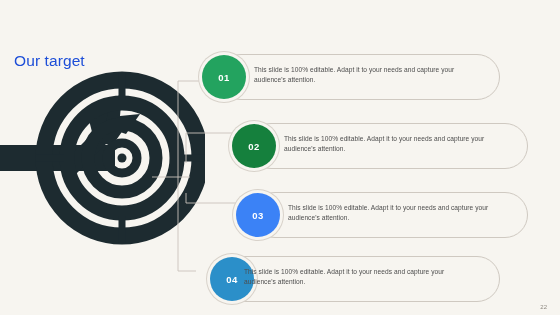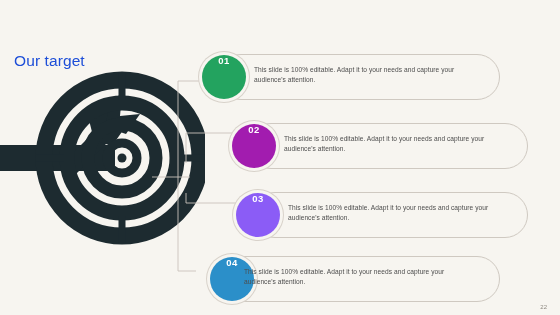--- a/index.html
+++ b/index.html
@@ -53,21 +53,21 @@
     border:1px solid #cfc9c1;
     border-radius:23px;
     background:transparent;
   }
   .badge {
     position:absolute;
     top:1px;
     width:44px; height:44px;
     border-radius:50%;
     display:flex;
-    align-items:flex-start;
+    align-items:center;
     justify-content:center;
     box-shadow:0 0 0 3px #f7f5f0, 0 0 0 4px #d8d2ca;
   }
   .badge-num {
     font-size:9.5px;
     font-weight:700;
     color:#ffffff;
     letter-spacing:0.4px;
   }
   .row-text {
@@ -150,29 +150,29 @@
   <div class="row" id="row-1">
     <div class="pill"></div>
     <div class="badge" style="background:#23a35f;">
       <span class="badge-num">01</span>
     </div>
     <div class="row-text">This slide is 100% editable.  Adapt it to your needs and capture your audience's attention.</div>
   </div>
 
   <div class="row" id="row-2">
     <div class="pill"></div>
-    <div class="badge" style="background:#a21caf;">
+    <div class="badge" style="background:#15803d;">
       <span class="badge-num">02</span>
     </div>
     <div class="row-text">This slide is 100% editable.  Adapt it to your needs and capture your audience's attention.</div>
   </div>
 
   <div class="row" id="row-3">
     <div class="pill"></div>
-    <div class="badge" style="background:#8b5cf6;">
+    <div class="badge" style="background:#3b82f6;">
       <span class="badge-num">03</span>
     </div>
     <div class="row-text">This slide is 100% editable.  Adapt it to your needs and capture your audience's attention.</div>
   </div>
 
   <div class="row" id="row-4">
     <div class="pill"></div>
     <div class="badge" style="background:#2b8fc9;">
       <span class="badge-num">04</span>
     </div>

